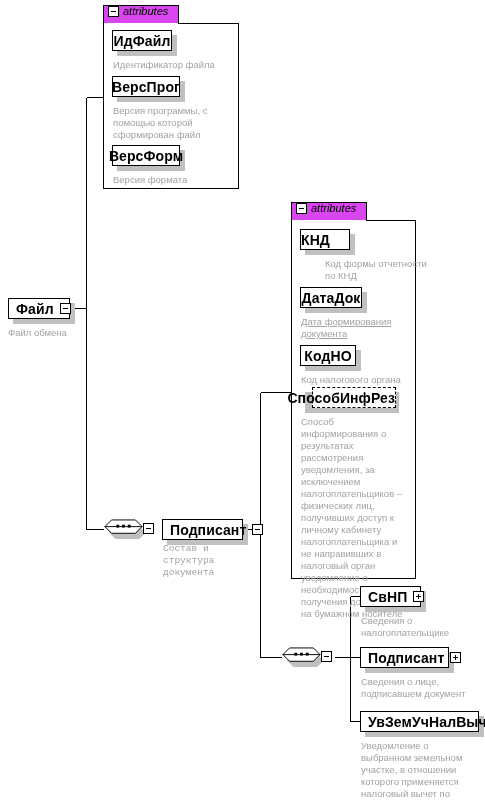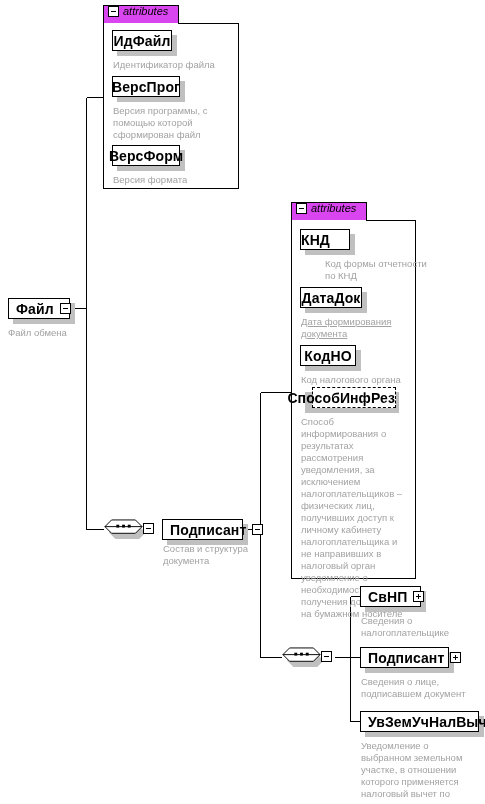--- a/index.html
+++ b/index.html
@@ -189,21 +189,21 @@
       <rect x="25" y="6" width="3" height="3" fill="#000"></rect>
     </svg>
     <span class="toggle sq"></span>
   </div>
 
   <div class="shadow" style="left:167px; top:524px; width:81px; height:21px;"></div>
   <div class="node" style="left:162px; top:519px; width:81px;">
     <span class="name">Подписант</span>
     <span class="toggle"></span>
   </div>
-  <div class="desc" style="left:163px; top:543px; width:95px;">Состав и структура документа</div>
+  <div class="desc" style="left:163px; top:543px; width:95px;font-family:Liberation Mono, monospace;">Состав и структура документа</div>
 
   <div class="attr-panel" style="left:291px; top:202px; width:125px; height:377px;">
     <div class="tab" style="width:76px;">
       <span class="toggle"></span>
       <span class="tab-label">attributes</span>
     </div>
     <div class="body" style="top:18px; width:125px; height:359px;"></div>
     <div class="tab-cover" style="left:1px; top:18px; width:74px;"></div>
   </div>
 

